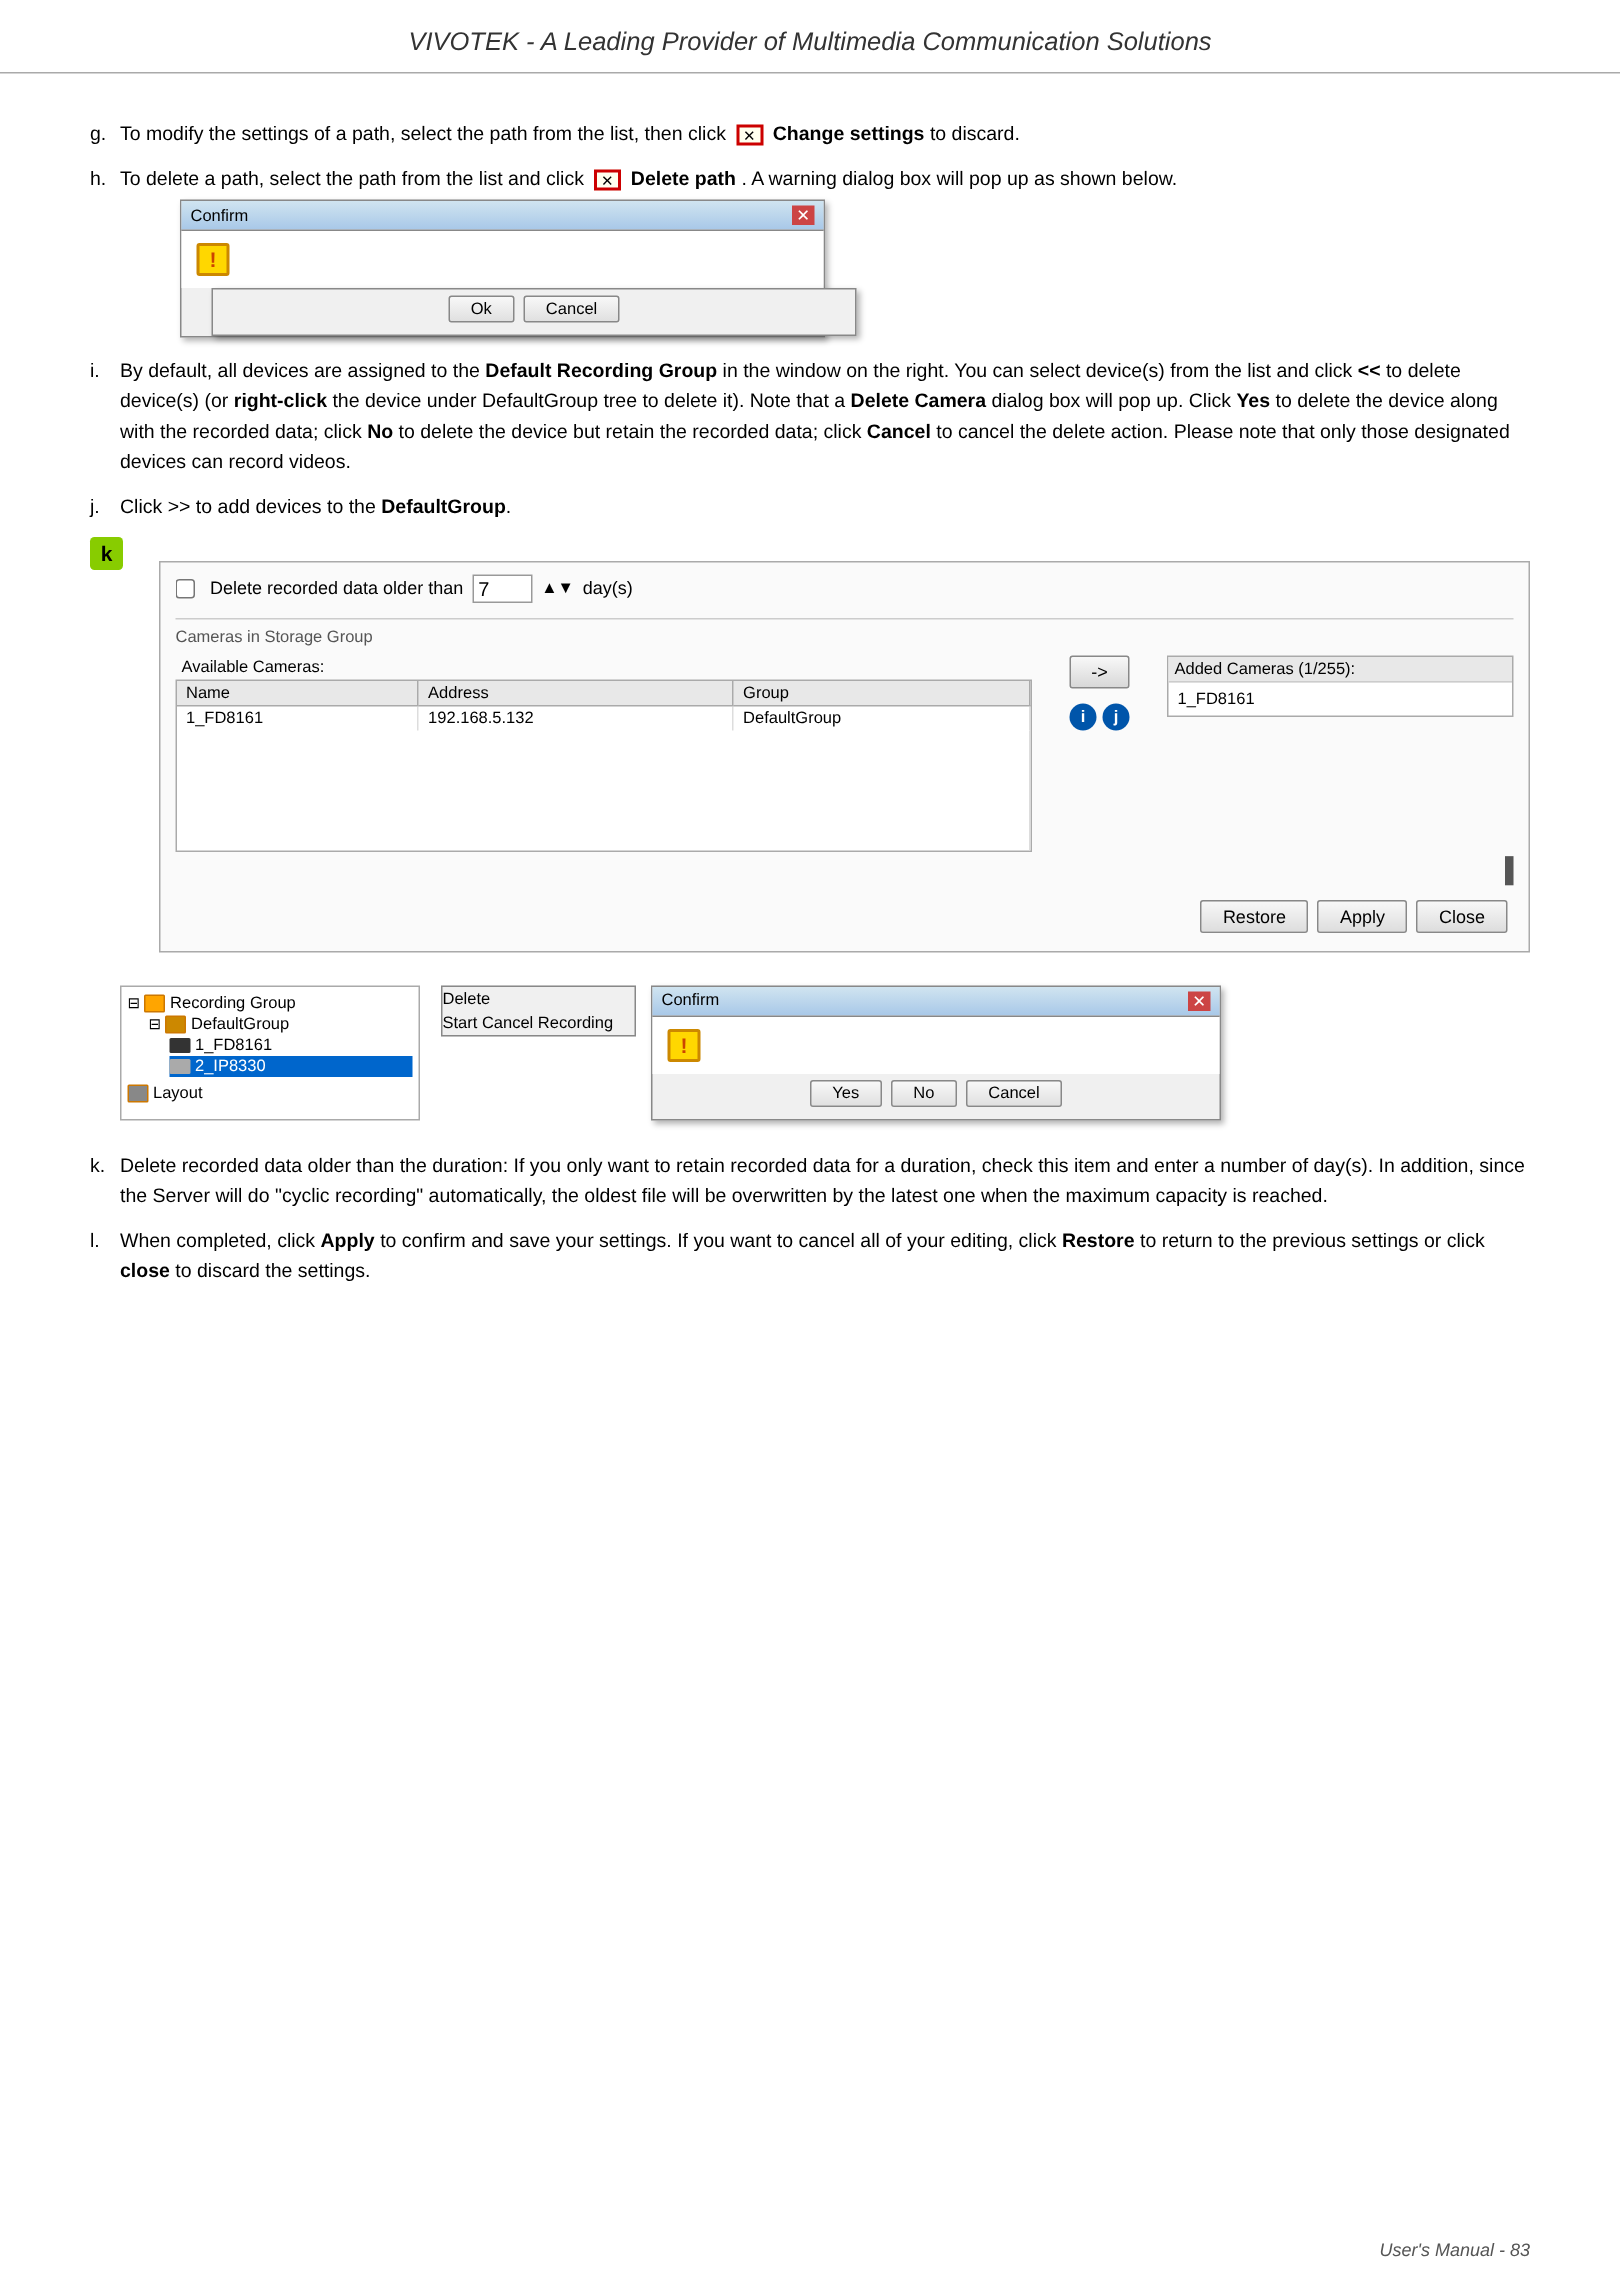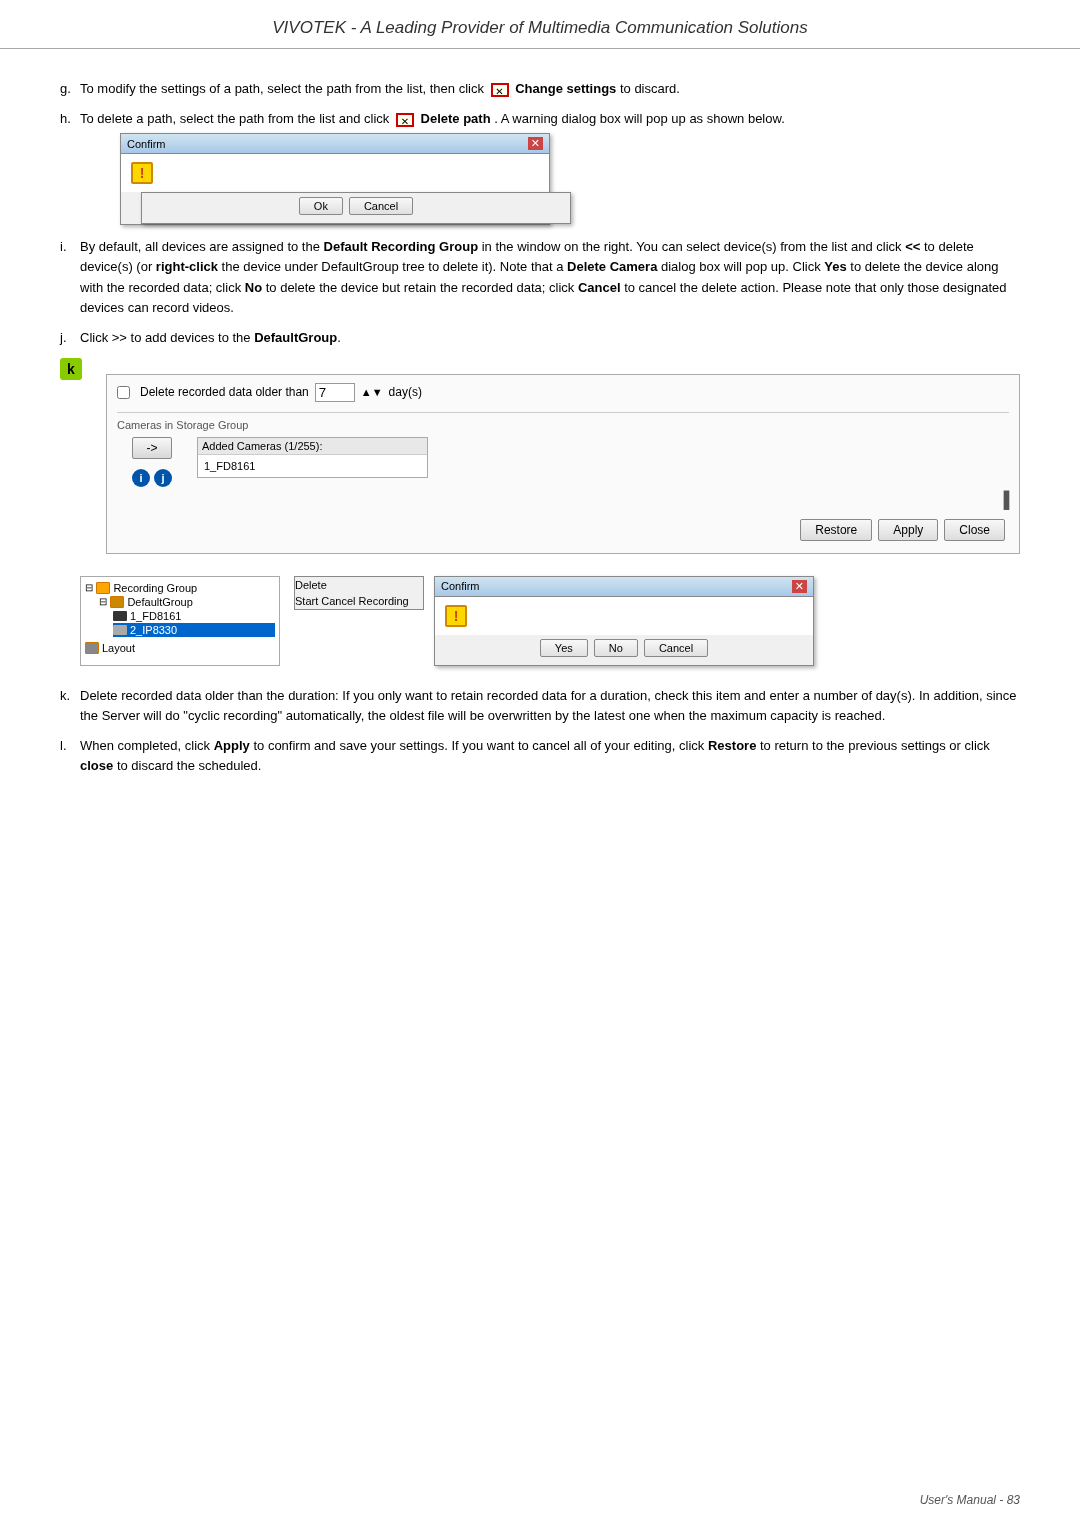--- a/index.html
+++ b/index.html
@@ -446,20 +446,44 @@
           <label>Delete recorded data older than</label>
           <input type="number" value="7" style="width: 40px; border: 1px solid rgb(153, 153, 153); padding: 1px 3px;">
           <span style="font-size:11px;">▲▼</span>
           <span>day(s)</span>
         </div>
 
         <div class="cameras-section-label">Cameras in Storage Group</div>
 
         <div style="display:flex; gap:10px; align-items:flex-start;">
 
+          <div style="flex:1;">
+            <div class="cameras-label">Available Cameras:</div>
+            <div class="cameras-left">
+              <table class="cameras-table">
+                <thead>
+                  <tr>
+                    <th>Name</th>
+                    <th>Address</th>
+                    <th>Group</th>
+                  </tr>
+                </thead>
+                <tbody class="cameras-list-body">
+                  <tr>
+                    <td>1_FD8161</td>
+                    <td>192.168.5.132</td>
+                    <td>DefaultGroup</td>
+                  </tr>
+                  <tr style="height:80px;">
+                      <td colspan="3"></td>
+                    </tr>
+                </tbody>
+              </table>
+            </div>
+          </div>
 
           <div class="cameras-middle">
             <button class="arrow-btn">-&gt;</button>
             <div style="display:flex; gap:4px; margin-top:4px;">
               <span class="annotation-circle ann-i">i</span>
               <span class="annotation-circle ann-j">j</span>
             </div>
           </div>
 
           <div class="cameras-right">
@@ -546,21 +570,21 @@
 
   <div class="instruction-item" style="margin-top:10px;">
     <span class="label">l.</span>
     <span class="text">
       <span>When completed, click</span>
       <strong>Apply</strong>
       <span>to confirm and save your settings. If you want to cancel all of your editing, click</span>
       <strong>Restore</strong>
       <span>to return to the previous settings or click</span>
       <strong>close</strong>
-      <span>to discard the scheduled.</span>
+      <span>to discard the settings.</span>
     </span>
   </div>
 
 </div>
 
 <div class="page-footer">
   <span>User's Manual - 83</span>
 </div>
 
 </body></html>

